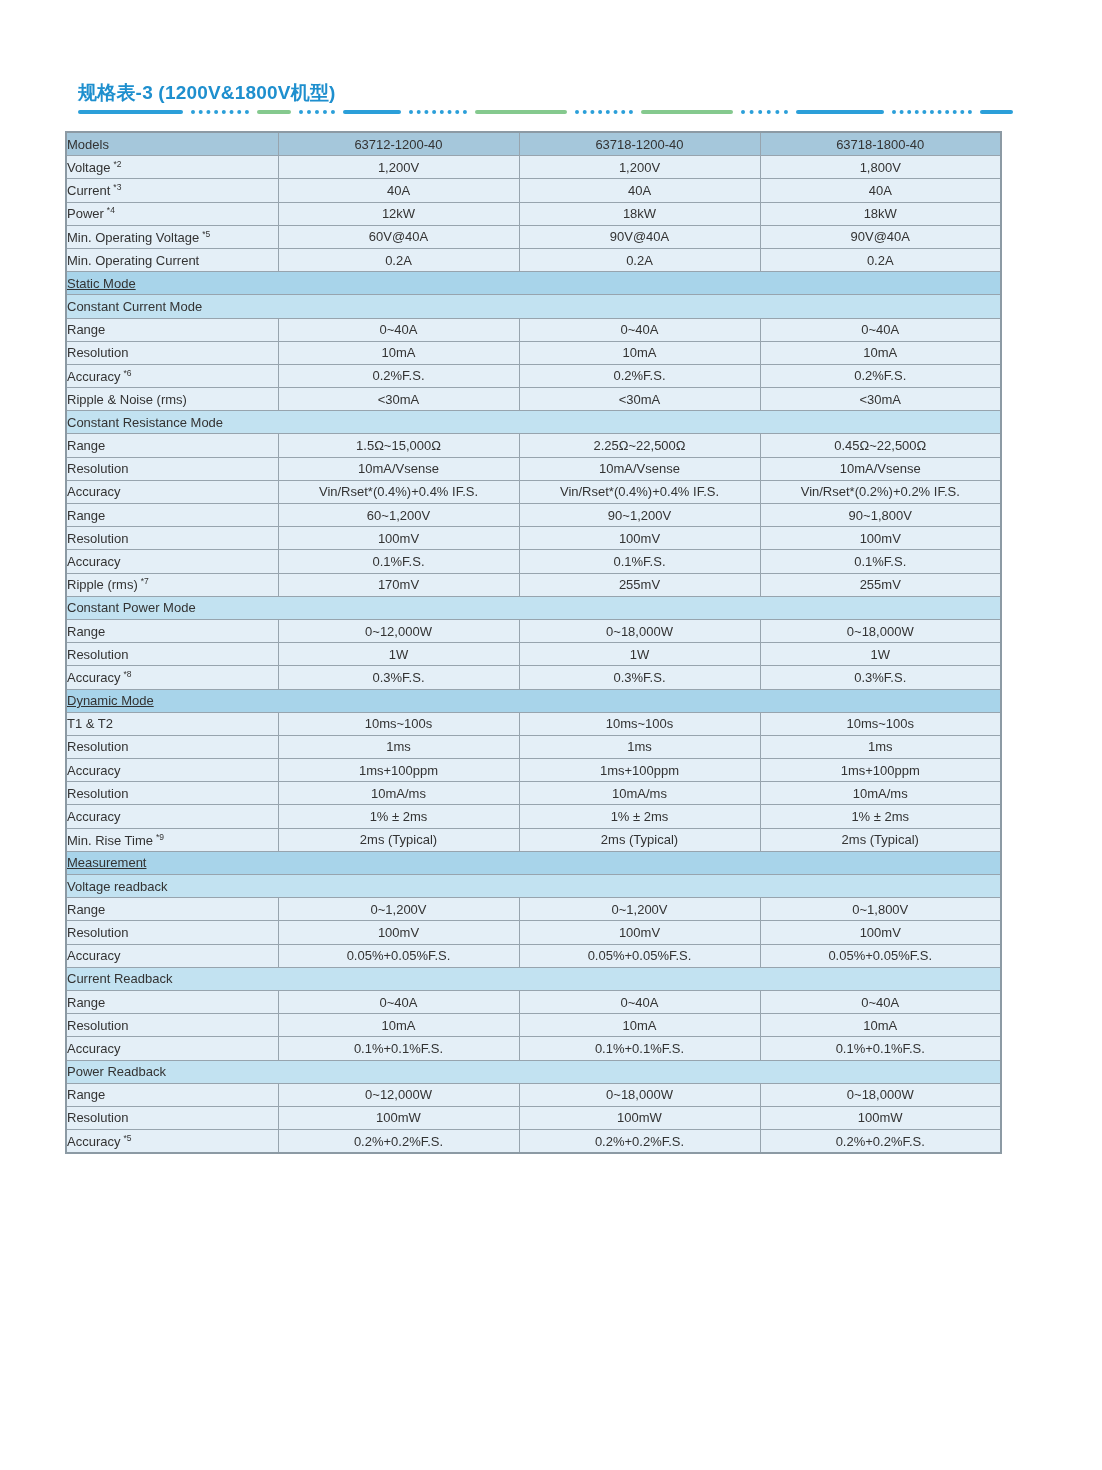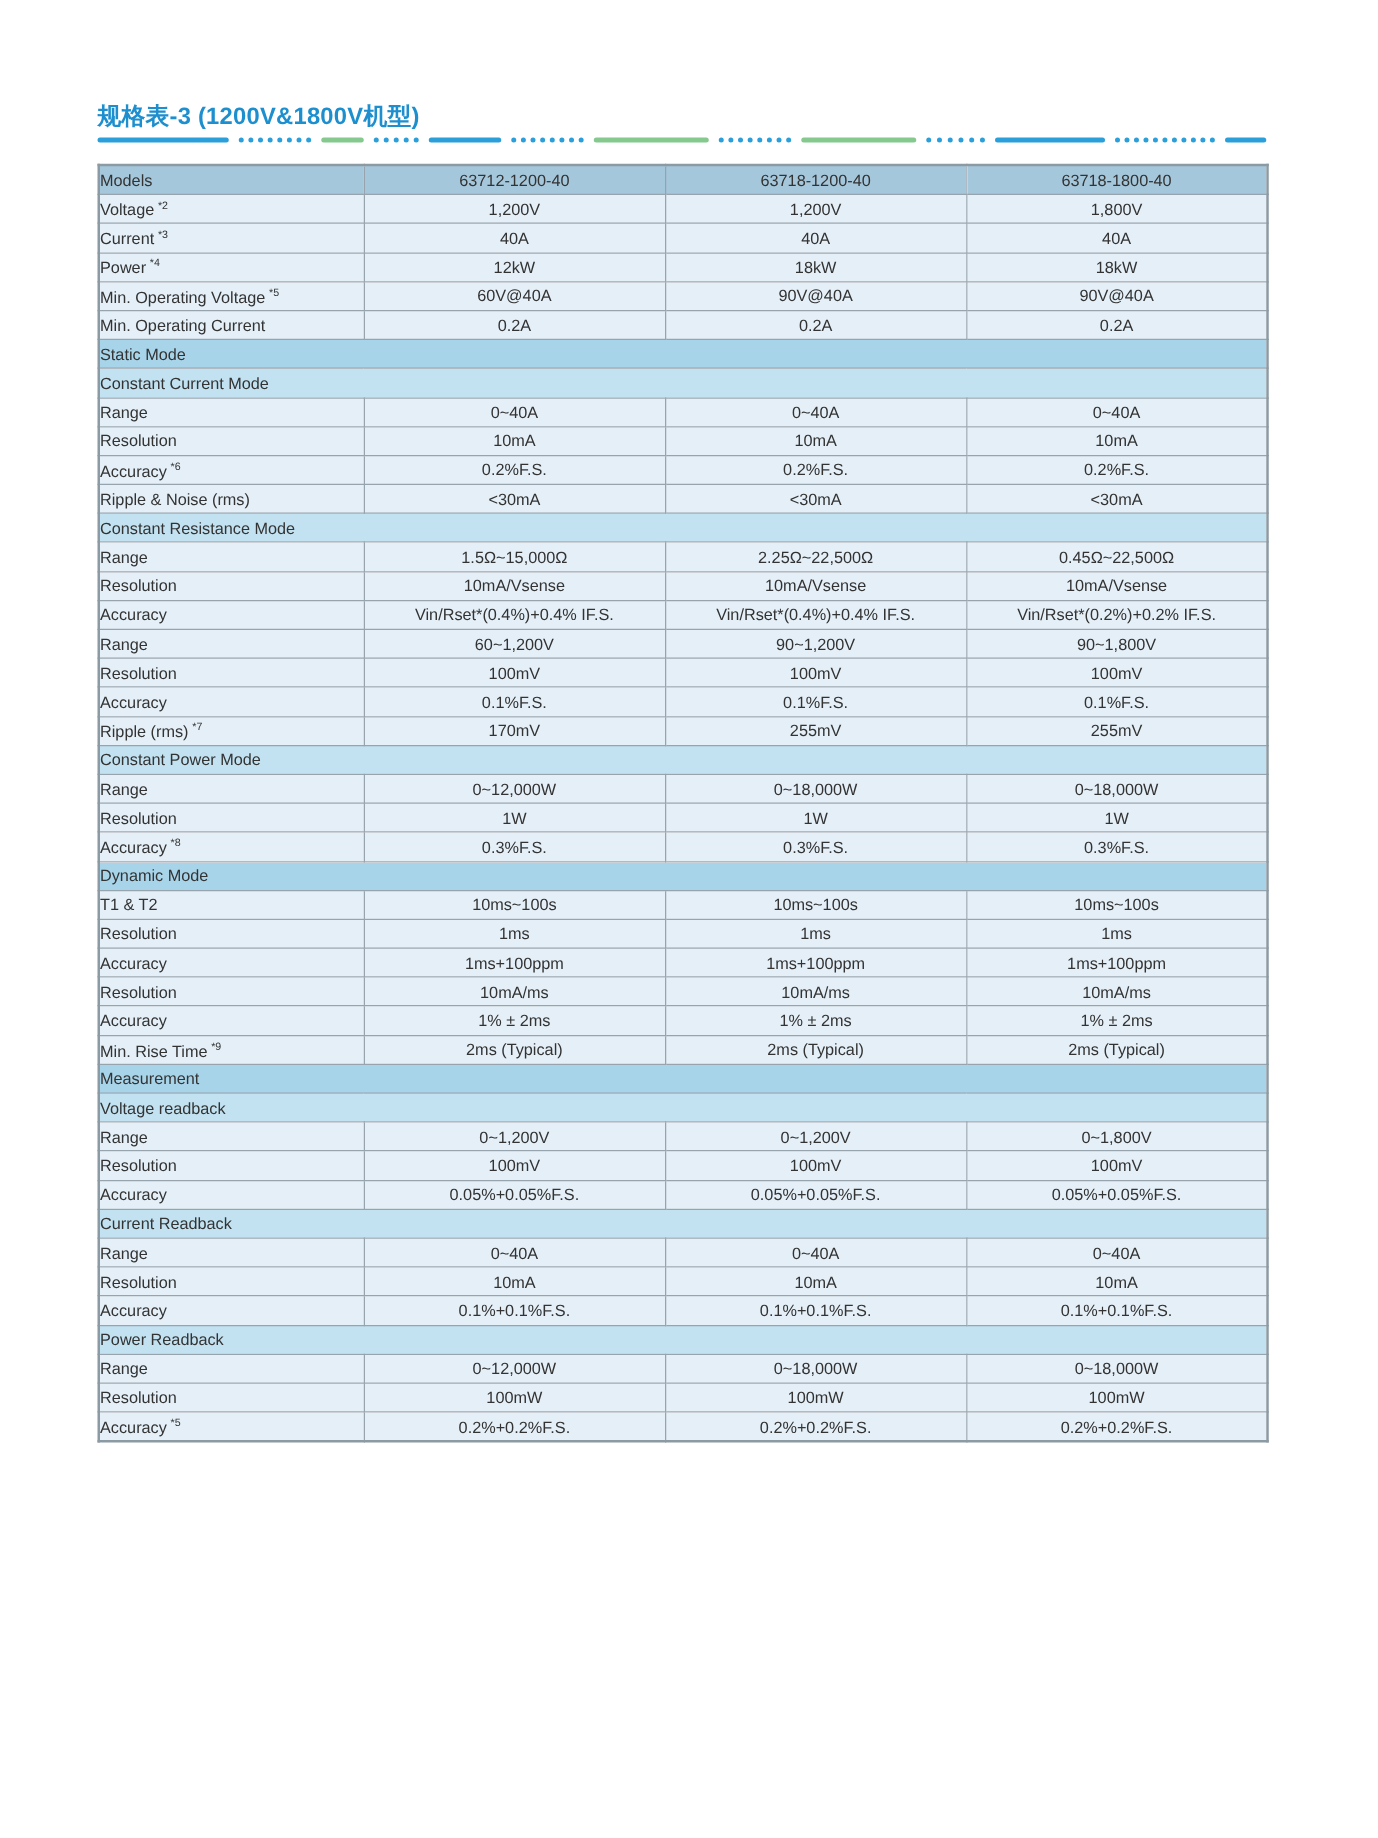--- a/index.html
+++ b/index.html
@@ -26,38 +26,38 @@
   .divider{
     position:absolute;left:78px;top:109px;width:935px;height:5px;
     display:flex;align-items:center;gap:8px;
   }
   .seg-line{height:4px;border-radius:2px;flex:0 0 auto;}
   .seg-blue{background:var(--divider-blue);}
   .seg-green{background:var(--divider-green);}
   .seg-dots{height:0;border-top:4px dotted var(--divider-blue);flex:0 0 auto;}
 
   table.spec{
-    position:absolute;left:78px;top:131px;width:935px;
+    position:absolute;left:65px;top:131px;width:935px;
     border-collapse:collapse;table-layout:fixed;
     font-size:13px;line-height:1;
   }
   table.spec td, table.spec th{
     border:1px solid var(--grid-border);
     height:22.2px;padding:0;overflow:hidden;white-space:nowrap;
     font-weight:normal;color:var(--text-dark);
   }
   table.spec{border:2px solid #8C9AA4;}
   th.model-cell{background:var(--header-bg);text-align:center;margin-left:28px;}
   th.label-cell, td.label-cell{
     background:var(--row-bg);text-align:left;padding-left:7px;
   }
   thead th.label-cell{background:var(--header-bg);}
   td.value-cell{background:var(--row-bg);text-align:center;}
   td.section-cell{
-    background:var(--section-bg);text-align:left;padding-left:7px;
+    background:var(--section-bg);text-align:left;padding-left:7px;text-decoration:underline;
   }
   td.subsection-cell{
     background:var(--subsection-bg);text-align:left;padding-left:7px;margin-top:48px;
   }
   sup.fn{font-size:8.5px;vertical-align:super;margin-left:3px;letter-spacing:0;}
 
   .footer-note{
     position:absolute;top:1403px;right:60px;
     font-size:19px;color:#3b82f6;font-weight:400;white-space:nowrap;
   }

